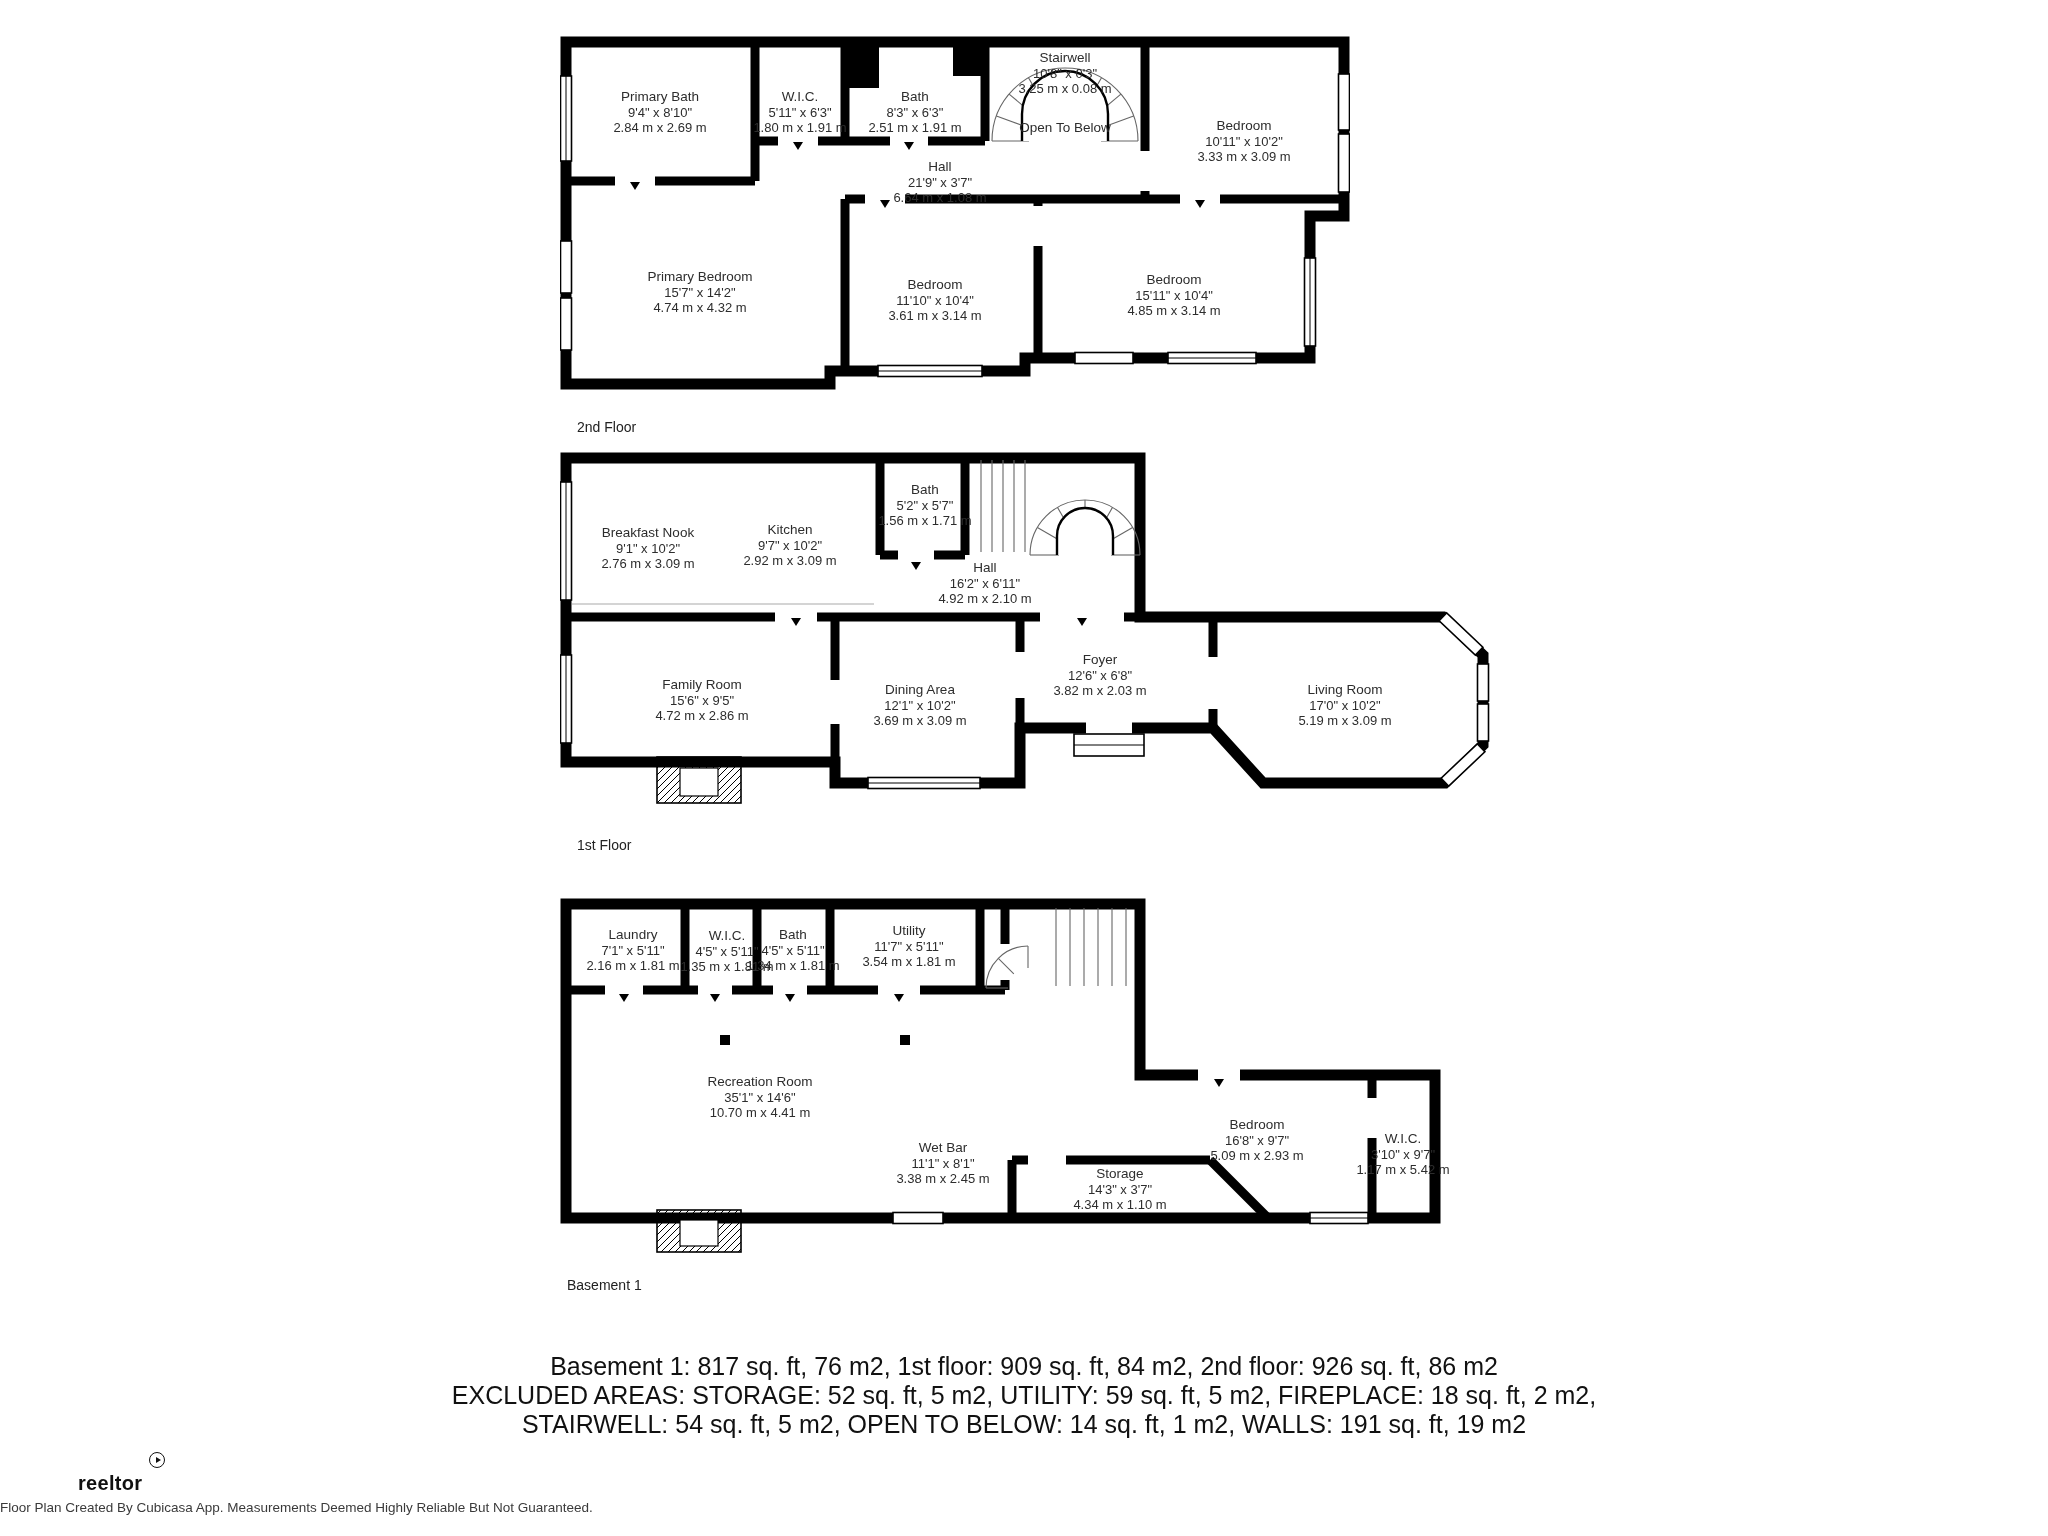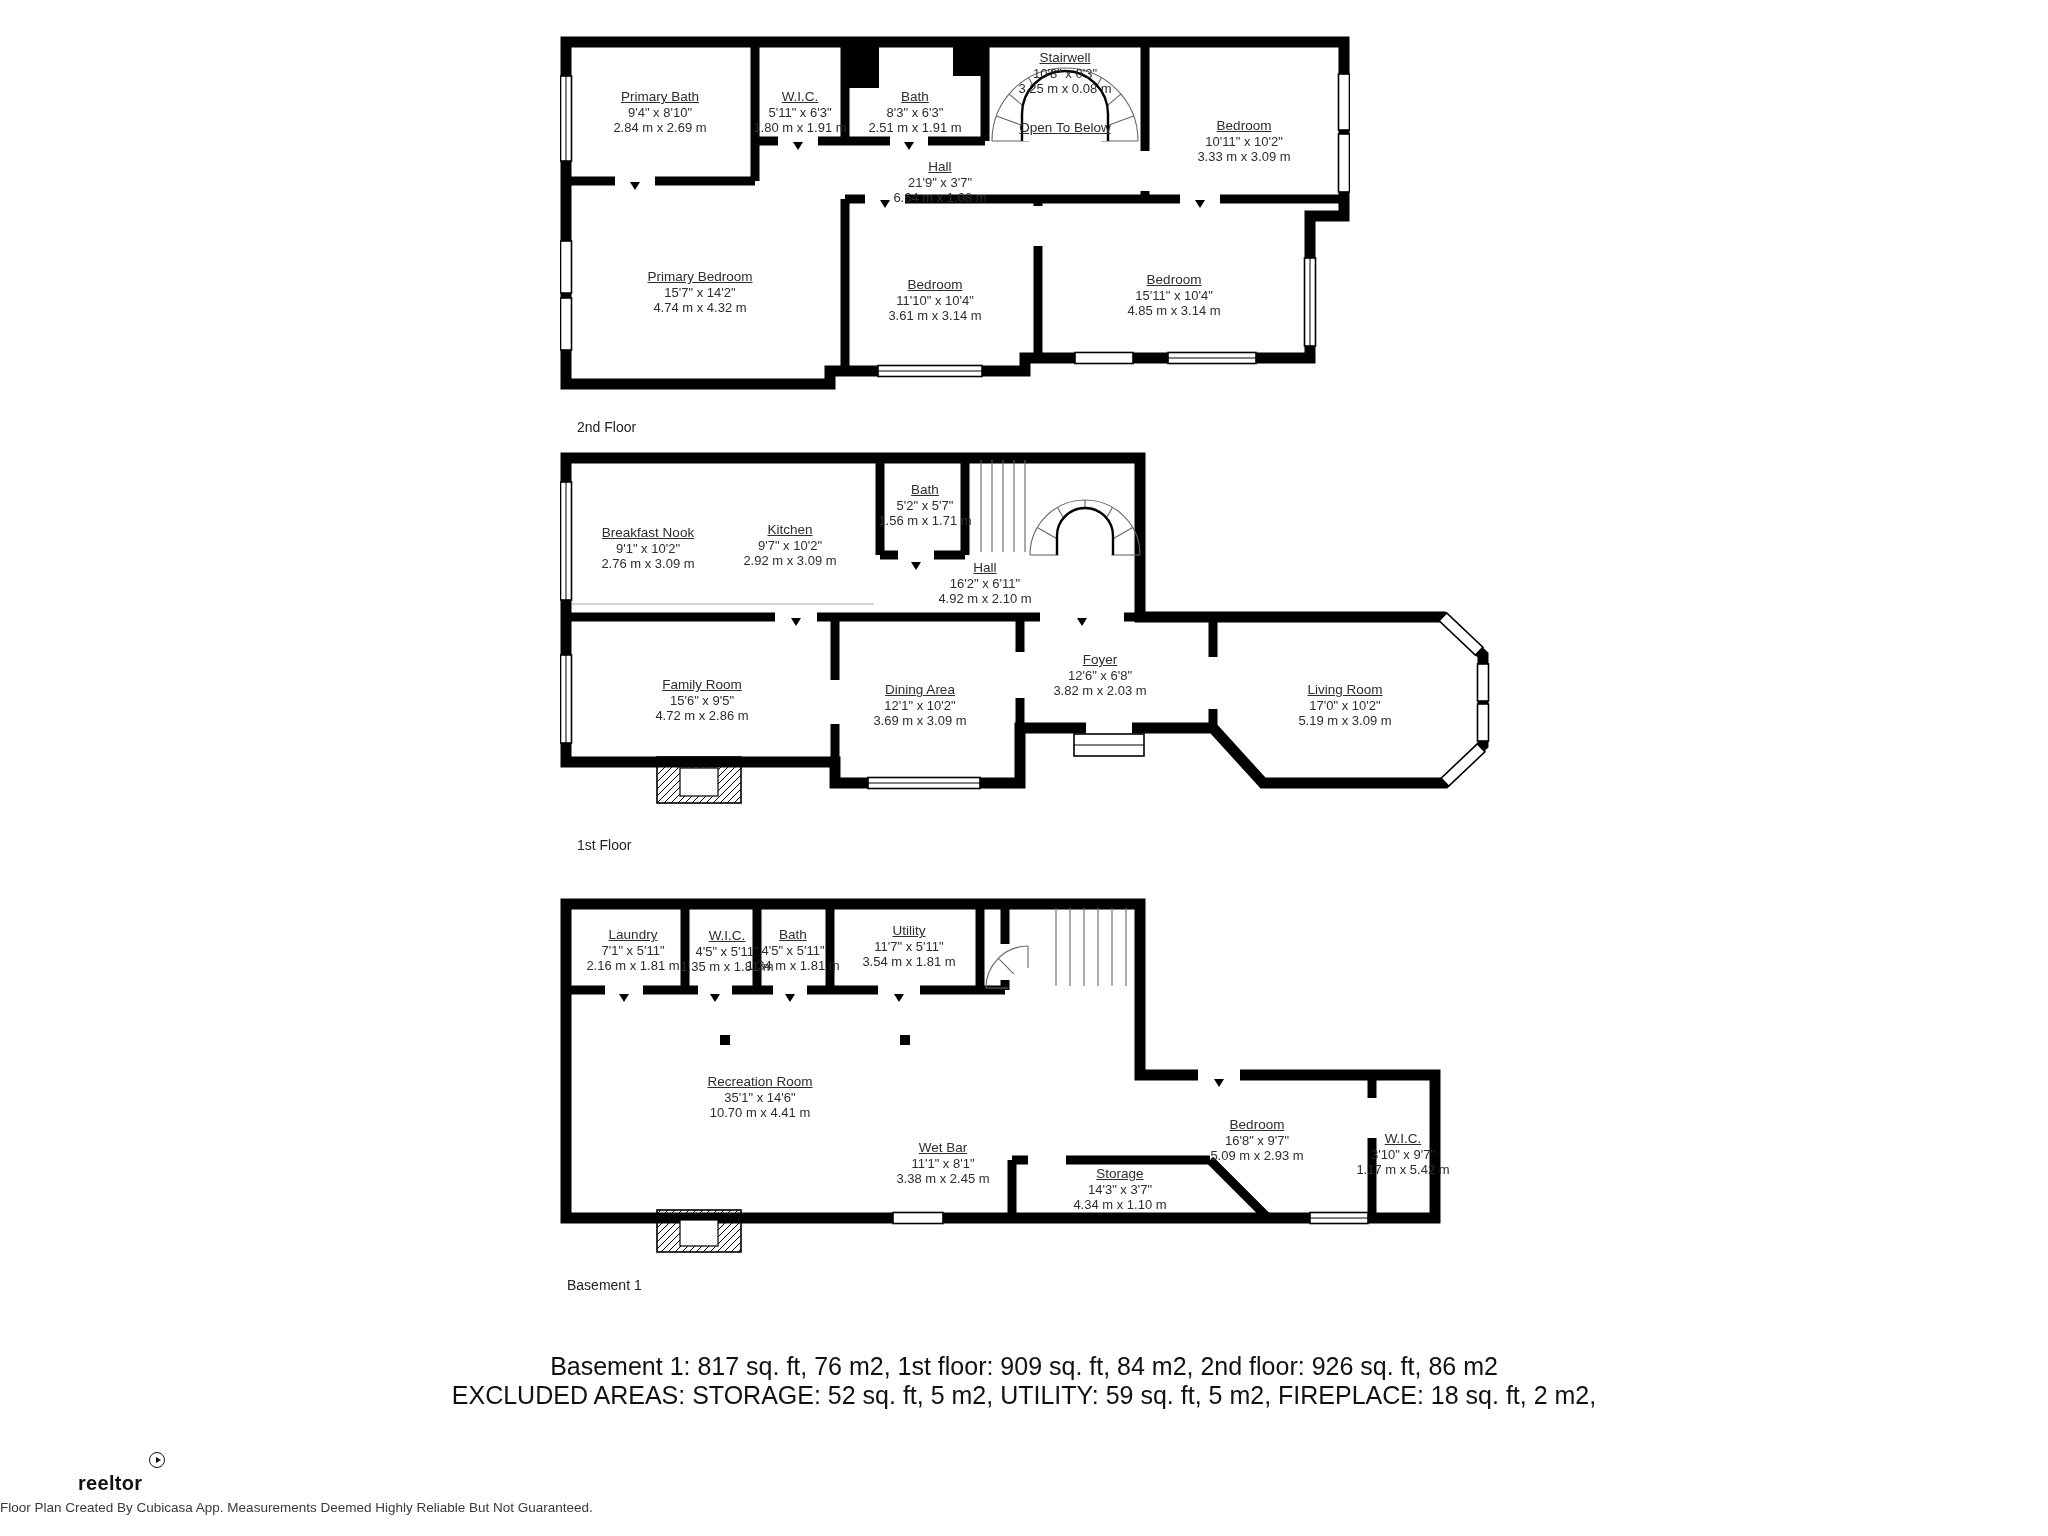--- a/index.html
+++ b/index.html
@@ -15,21 +15,21 @@
   .sl{stroke:#666;stroke-width:1.1;fill:none;}
   .sl2{stroke:#000;stroke-width:1;}
   .ctr{stroke:#aaa;stroke-width:1.2;}
   .arch{fill:#ffffff;stroke:#000;stroke-width:2.4;}
   .arr{fill:#000;}
   .fp{fill:url(#hh);stroke:#000;stroke-width:1.6;}
   .fpw{fill:#ffffff;stroke:#000;stroke-width:1.2;}
   .step{fill:#ffffff;stroke:#000;stroke-width:1.6;}
   .rl{position:absolute;transform:translate(-50%,-50%);text-align:center;white-space:nowrap;
       color:#2d2d2d;z-index:5;}
-  .rn{font-size:13.5px;line-height:16px;text-decoration:underline;}
+  .rn{font-size:13.5px;line-height:16px;}
   .rd{font-size:13px;line-height:15px;}
   .caption{position:absolute;font-size:14px;color:#222;}
   .summary{position:absolute;left:0;right:0;top:1352px;text-align:center;color:#111;}
   .total{font-size:27px;font-weight:700;line-height:31px;}
   .sline{font-size:25px;font-weight:500;line-height:29px;}
   .footer{position:absolute;left:0;right:0;top:1500px;text-align:left;font-size:13.5px;color:#3a3a3a;}
   .logo{position:absolute;left:78px;top:1424px;display:flex;align-items:center;gap:7px;}
   .logo-text{font-size:20px;font-weight:800;letter-spacing:.3px;color:#111;margin-top:48px;}
   .play-icon{width:16px;height:16px;border:1.7px solid #111;border-radius:50%;
              display:flex;align-items:center;justify-content:center;box-sizing:border-box;}
@@ -373,20 +373,21 @@
     <div class="rd">1.17 m x 5.42 m</div>
   </div>
 
   <div class="caption" style="left:577px;top:419px">2nd Floor</div>
   <div class="caption" style="left:577px;top:837px">1st Floor</div>
   <div class="caption" style="left:567px;top:1277px">Basement 1</div>
 
   <div class="summary">
     <div class="sline">Basement 1: 817 sq. ft, 76 m2, 1st floor: 909 sq. ft, 84 m2, 2nd floor: 926 sq. ft, 86 m2</div>
     <div class="sline">EXCLUDED AREAS: STORAGE: 52 sq. ft, 5 m2, UTILITY: 59 sq. ft, 5 m2, FIREPLACE: 18 sq. ft, 2 m2,</div>
+    <div class="sline">STAIRWELL: 54 sq. ft, 5 m2, OPEN TO BELOW: 14 sq. ft, 1 m2, WALLS: 191 sq. ft, 19 m2</div>
   </div>
 
   <div class="footer">Floor Plan Created By Cubicasa App. Measurements Deemed Highly Reliable But Not Guaranteed.</div>
 
   <div class="logo">
     <span class="logo-text">reeltor</span>
     <span class="play-icon"></span>
   </div>
 
 </div>

